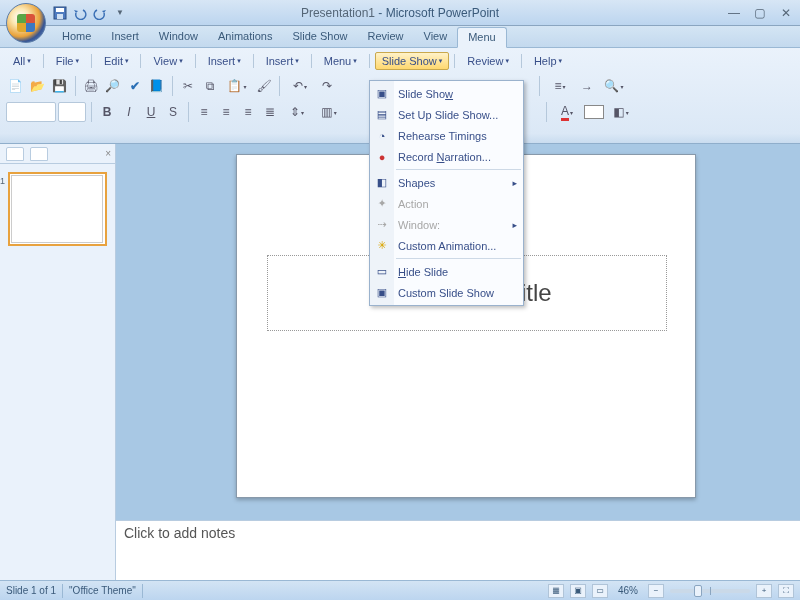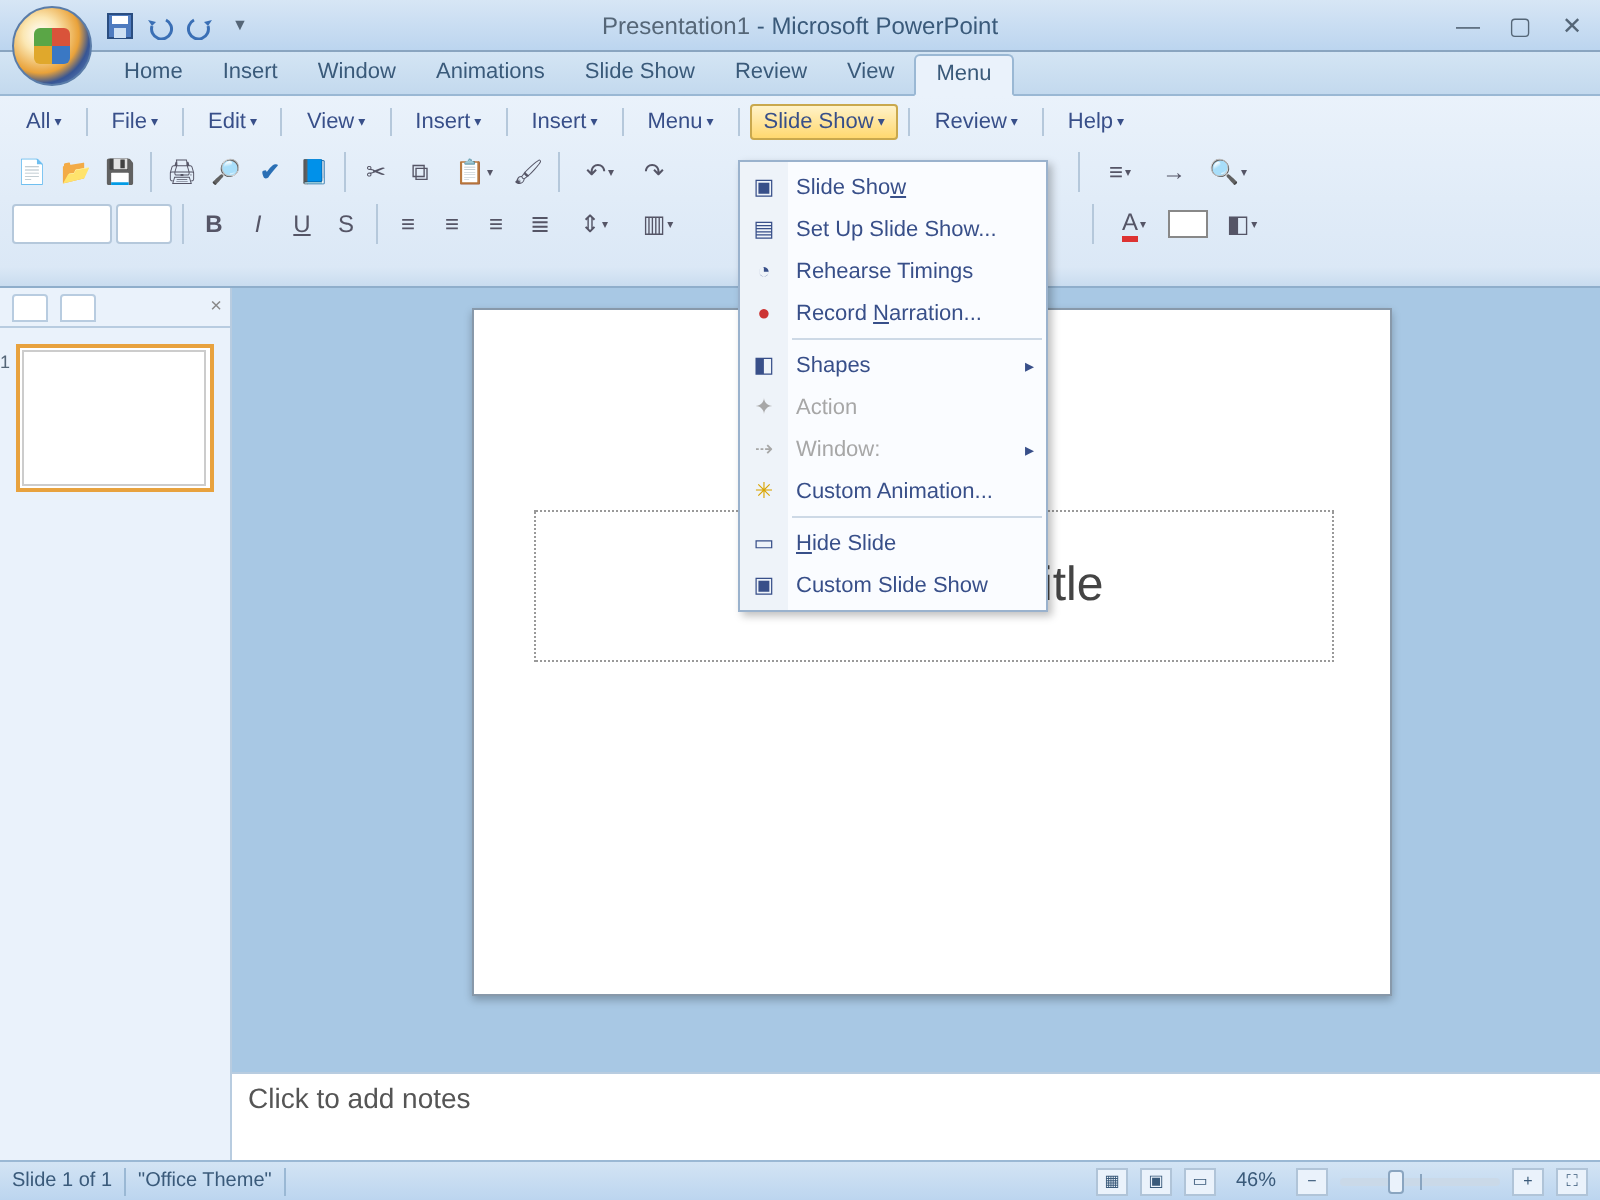--- a/index.html
+++ b/index.html
@@ -47,21 +47,21 @@
 .thumb { border:2px solid #e8a23e; padding:1px; background:#fff; position:relative;}
 .thumb .num { position:absolute; left:-10px; top:2px; font-size:9px; color:#567;}
 .thumb-inner { width:92px; height:68px; background:#fff; border:1px solid #ccc;}
 
 .editor { flex:1; background:#a8c8e4; position:relative; overflow:hidden;}
 .slide-canvas { position:absolute; left:120px; top:10px; width:460px; height:344px; background:#fff; box-shadow:0 2px 4px rgba(0,0,0,0.25); border:1px solid #8899aa;}
 .placeholder { position:absolute; border:1px dotted #999; display:flex; align-items:center; justify-content:center; color:#888;}
 .ph-title { left:30px; top:100px; width:400px; height:76px; font-size:24px; color:#555;}
 .ph-sub { left:60px; top:186px; width:340px; height:74px; font-size:16px; color:#888;}
 
-.notes { position:absolute; left:0; right:0; bottom:0; height:44px; background:#fff; border-top:1px solid #b8cce0; padding:4px 8px; font-size:14px; color:#555;}
+.notes { position:absolute; left:0; right:0; bottom:0; height:60px; background:#fff; border-top:1px solid #b8cce0; padding:4px 8px; font-size:14px; color:#555;}
 
 
 .dropdown { position:absolute; left:369px; top:80px; width:155px; background:linear-gradient(90deg,#eef3f9 0 24px,#fafcff 24px 100%); border:1px solid #9ab2cd; box-shadow:2px 2px 4px rgba(0,0,0,0.25); z-index:100; padding:2px 0;}
 .dd-item { height:21px; display:flex; align-items:center; font-size:11px; color:#384f89; padding-right:6px; position:relative;}
 .dd-item.disabled { color:#a7a7a7; }
 .dd-ic { width:24px; display:inline-flex; align-items:center; justify-content:center; font-size:11px;}
 .dd-label { flex:1; padding-left:4px; }
 .dd-sub::after { content:"▸"; font-size:9px; color:#384f89; }
 .dd-sep { height:1px; background:#cdd9e6; margin:2px 2px 2px 26px; }
 .u { text-decoration:underline; }

